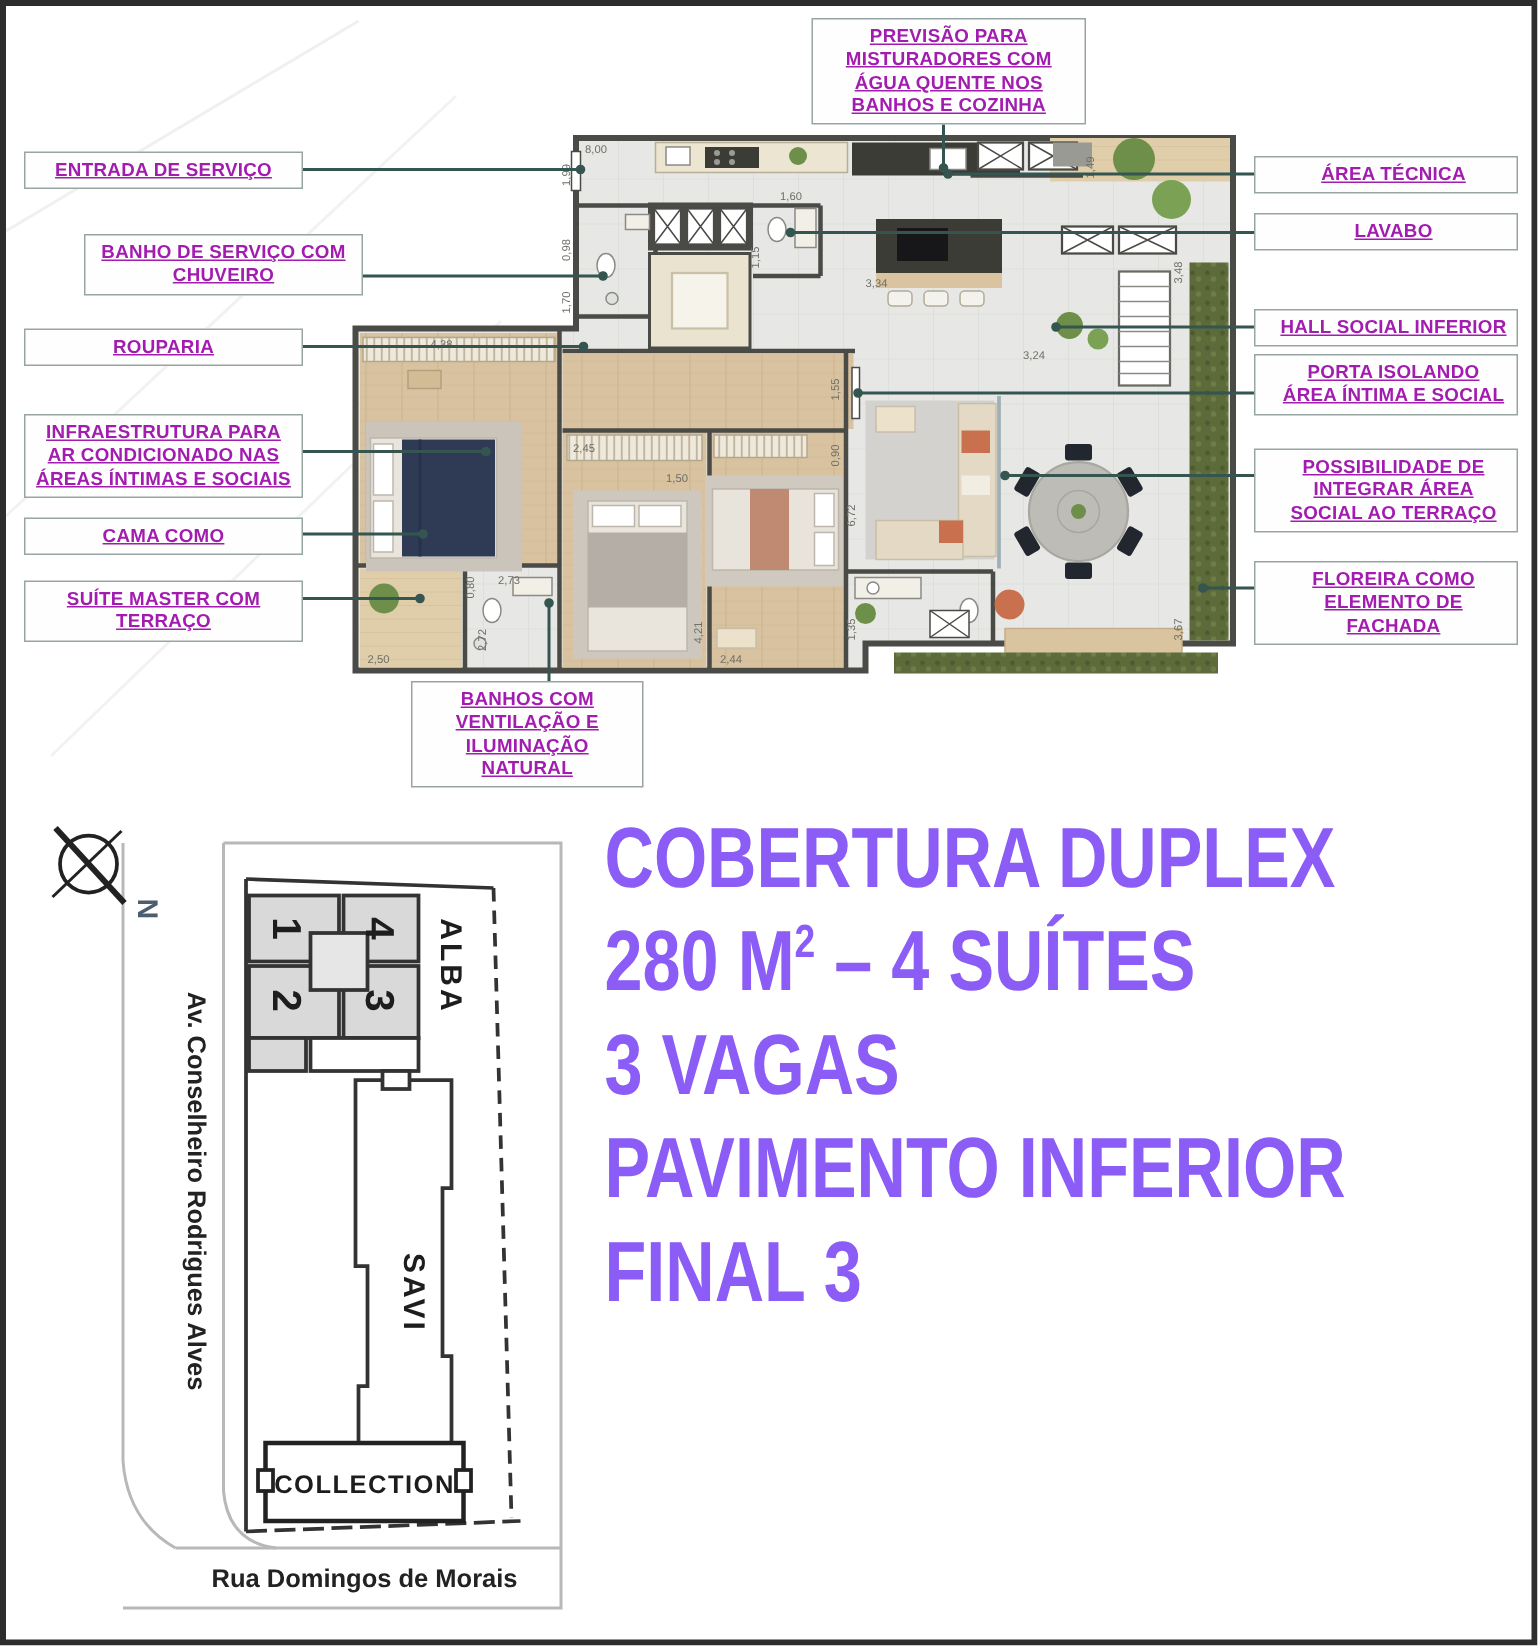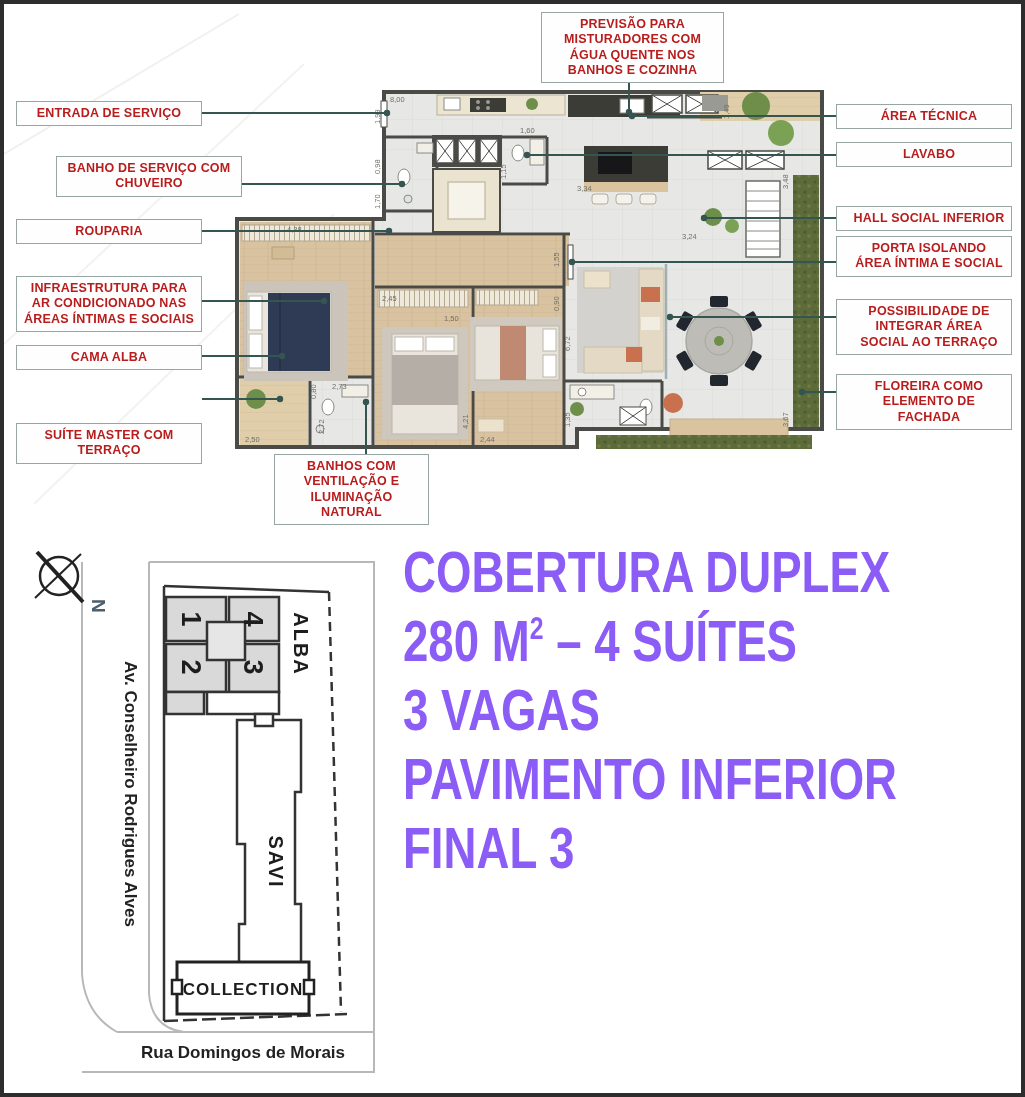--- a/index.html
+++ b/index.html
@@ -6,23 +6,23 @@
   #canvas{
     position:relative;width:1025px;height:1097px;box-sizing:border-box;
     border:4px solid #2d2d2d;background:#ffffff;overflow:hidden;
     font-family:"Liberation Sans", sans-serif;
   }
   svg text{font-family:"Liberation Sans", sans-serif;}
   .layer{position:absolute;left:0;top:0;}
   
   .callout{
     position:absolute;background:#fefefe;border:1.5px solid #98a6a3;
-    color:#b91c1c;font-size:12.5px;font-weight:bold;letter-spacing:.2px;
+    color:#a21caf;font-size:12.5px;font-weight:bold;letter-spacing:.2px;
     display:flex;align-items:center;justify-content:center;text-align:center;
-    line-height:1.22;padding:4px 6px;box-sizing:border-box;z-index:5;
+    line-height:1.22;padding:4px 6px;box-sizing:border-box;z-index:5;text-decoration:underline;
   }
   .col-left{left:12px;width:186px;}
   .col-right{left:832px;width:176px;padding-left:16px;}
   
   #desc{position:absolute;left:399px;top:534px;z-index:4;color:#8b5cf6;}
   .big-line{
     font-weight:bold;font-size:57px;line-height:69px;white-space:nowrap;
     transform:scaleX(0.80);transform-origin:0 50%;
   }
   .big-line sup{font-size:31px;vertical-align:22px;line-height:0;}
@@ -323,23 +323,23 @@
   <div class="callout col-left" style="top:152px;min-height:36px;margin-left:40px;">
       <span>BANHO DE SERVIÇO COM CHUVEIRO</span>
     </div>
   <div class="callout col-left" style="top:215px;min-height:24px;">
       <span>ROUPARIA</span>
     </div>
   <div class="callout col-left" style="top:272px;min-height:50px;">
       <span>INFRAESTRUTURA PARA AR CONDICIONADO NAS ÁREAS ÍNTIMAS E SOCIAIS</span>
     </div>
   <div class="callout col-left" style="top:341px;min-height:24px;">
-      <span>CAMA ALBA</span>
-    </div>
-  <div class="callout col-left" style="top:383px;min-height:24px;margin-top:36px;">
+      <span>CAMA COMO</span>
+    </div>
+  <div class="callout col-left" style="top:383px;min-height:24px;">
       <span>SUÍTE MASTER COM TERRAÇO</span>
     </div>
 
   <div class="callout col-right" style="top:100px;min-height:24px;">
       <span>ÁREA TÉCNICA</span>
     </div>
   <div class="callout col-right" style="top:138px;min-height:24px;">
       <span>LAVABO</span>
     </div>
   <div class="callout col-right" style="top:202px;min-height:24px;">

